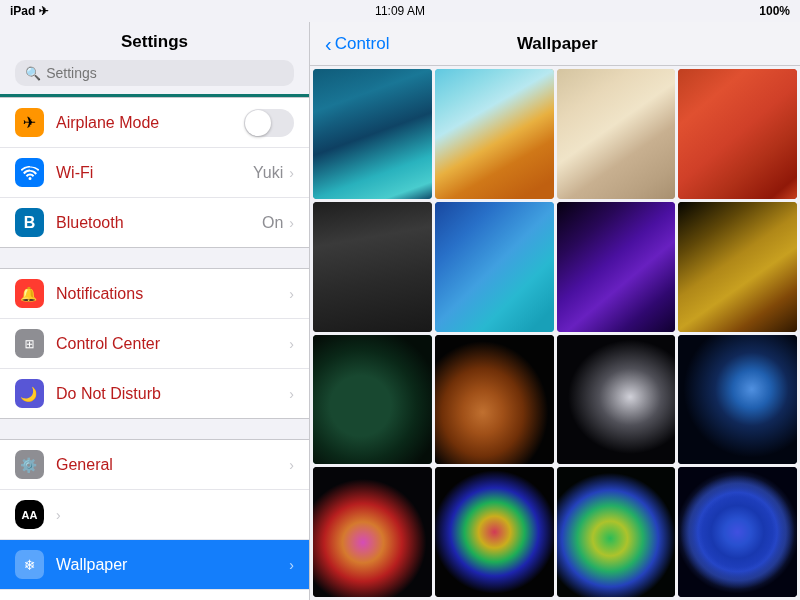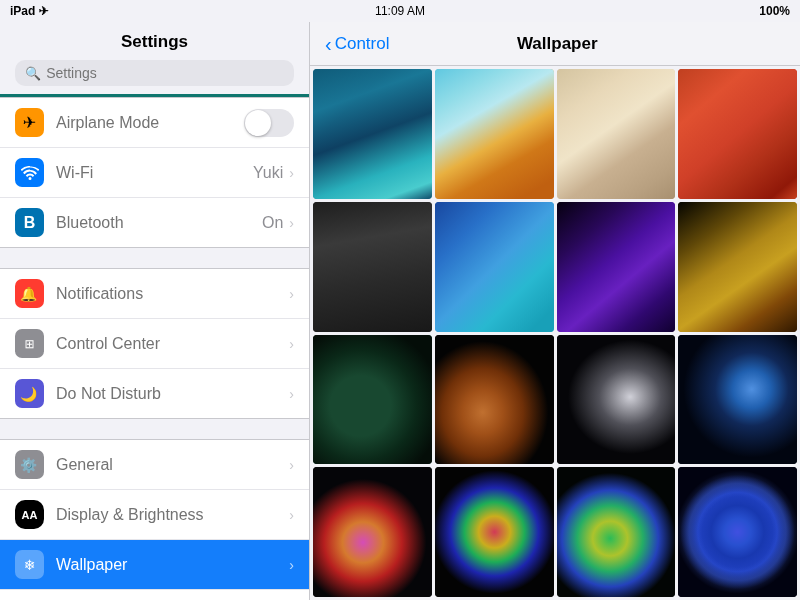--- a/index.html
+++ b/index.html
@@ -94,21 +94,21 @@
       width: 29px;
       height: 29px;
       border-radius: 7px;
       margin-right: 12px;
       display: flex;
       align-items: center;
       justify-content: center;
       font-size: 16px;
       flex-shrink: 0;
     }
-    .item-label { font-size: 16px; color: #737373; flex: 1; }
+    .item-label { font-size: 16px; color: #b91c1c; flex: 1; }
     .item-value { font-size: 16px; color: #8e8e93; margin-right: 6px; }
     .item-arrow { color: #c8c8cd; font-size: 14px; }
     .toggle {
       width: 50px;
       height: 28px;
       background: #e5e5ea;
       border-radius: 14px;
       position: relative;
       flex-shrink: 0;
     }
@@ -272,21 +272,20 @@
       <div class="settings-section">
         <div class="settings-item">
           <div class="item-icon icon-gray" style="color:white;font-size:14px;">⚙️</div>
           <span class="item-label">General</span>
           <span class="item-arrow">›</span>
         </div>
         <div class="settings-item">
           <div class="item-icon" style="background:#000000;border-radius:10px;">
             <span style="color:white;font-size:11px;font-weight:bold;">AA</span>
           </div>
-          <span class="item-label">Display &amp; Brightness</span>
           <span class="item-arrow">›</span>
         </div>
         <div class="settings-item active">
           <div class="item-icon" style="background:rgba(255,255,255,0.3);">
             <span style="color:white;font-size:14px;">❄</span>
           </div>
           <span class="item-label">Wallpaper</span>
           <span class="item-arrow" style="color:rgba(255,255,255,0.7);">›</span>
         </div>
         <div class="settings-item">

